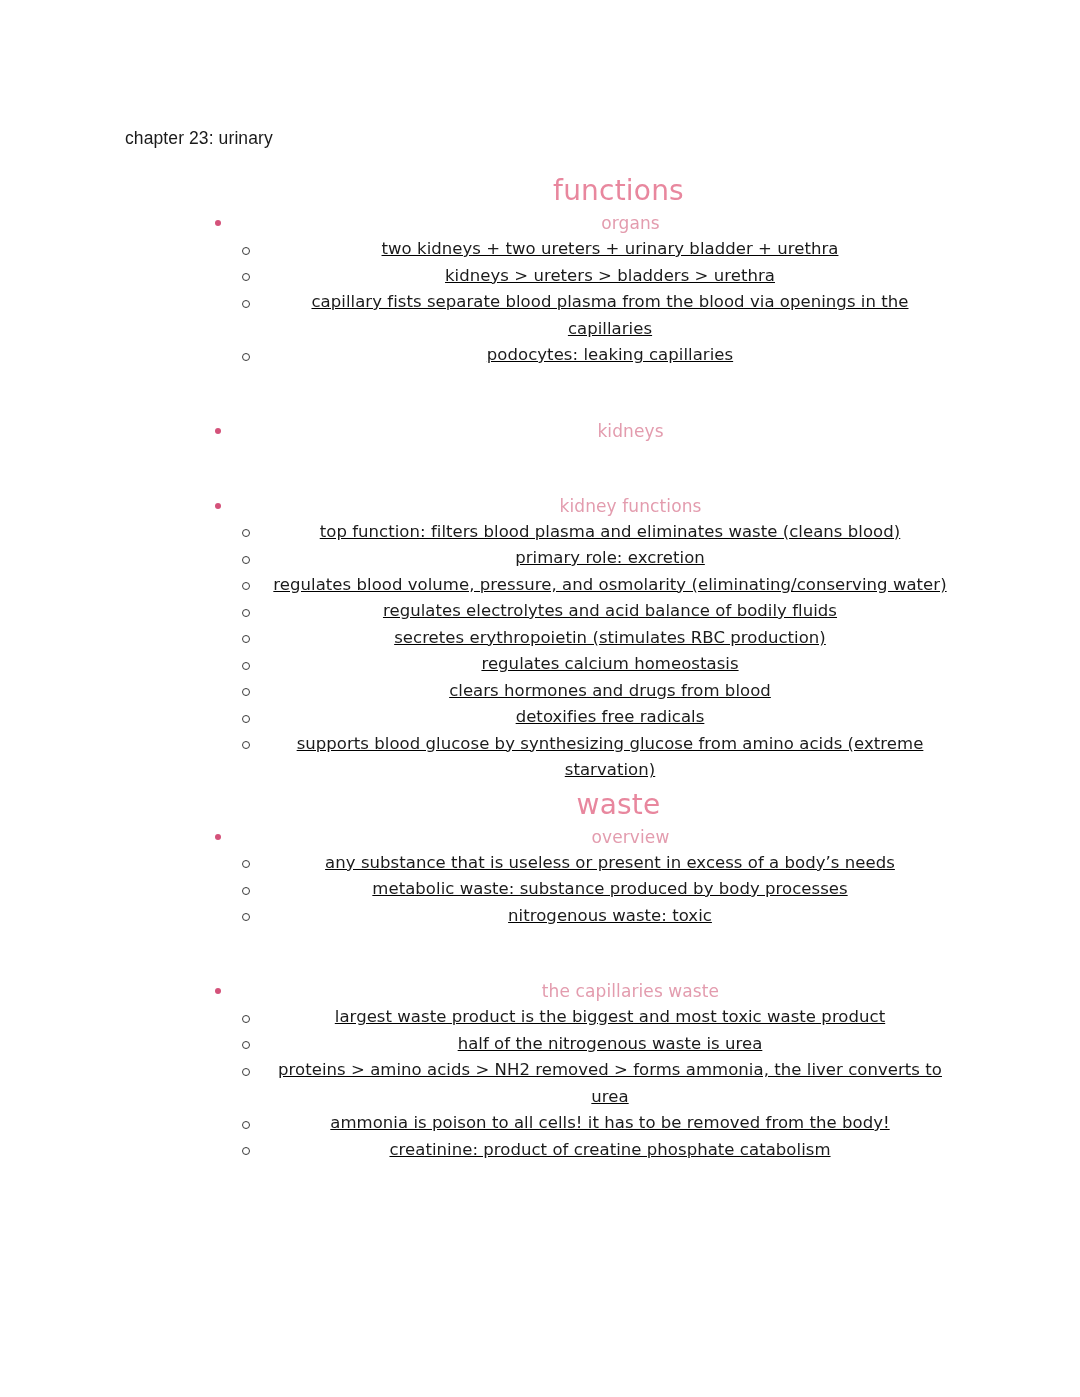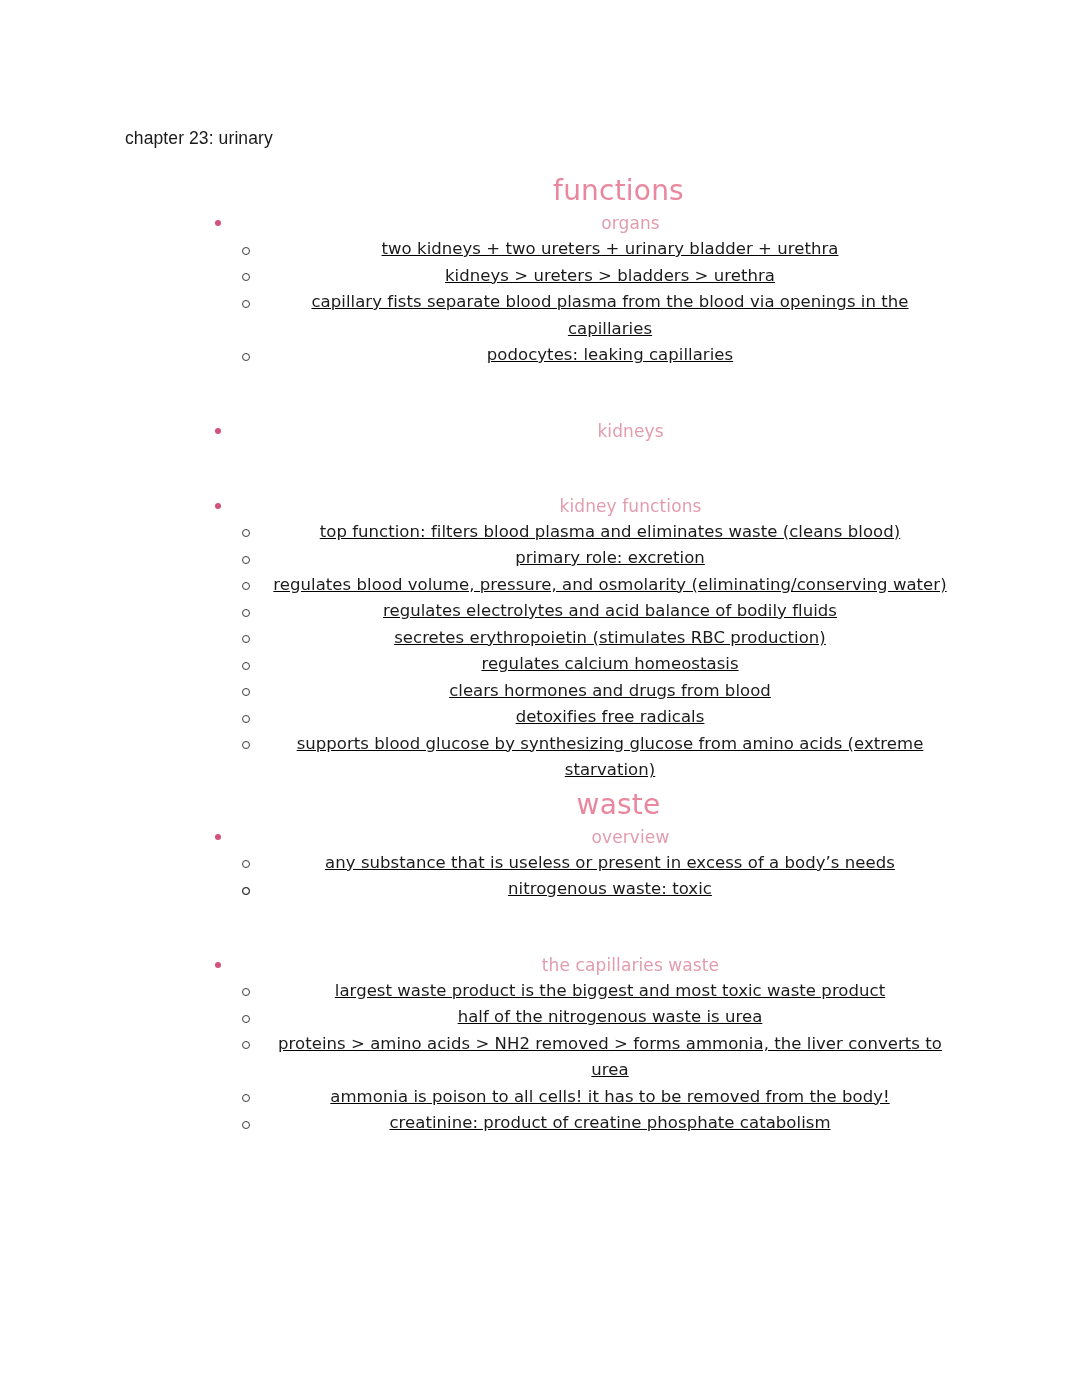--- a/index.html
+++ b/index.html
@@ -219,20 +219,21 @@
           <span class="bullet-dot"></span>
           <span class="group-label">overview</span>
         </div>
         <ul class="sub-list">
           <li class="sub-item">
             <span class="sub-marker"><span></span></span>
             <span>any substance that is useless or present in excess of a body’s needs</span>
           </li>
           <li class="sub-item">
             <span class="sub-marker"><span></span></span>
+            <span>metabolic waste: substance produced by body processes</span>
           </li>
           <li class="sub-item">
             <span class="sub-marker"><span></span></span>
             <span>nitrogenous waste: toxic</span>
           </li>
         </ul>
       </div>
 
       <div class="group">
         <div class="group-row">

